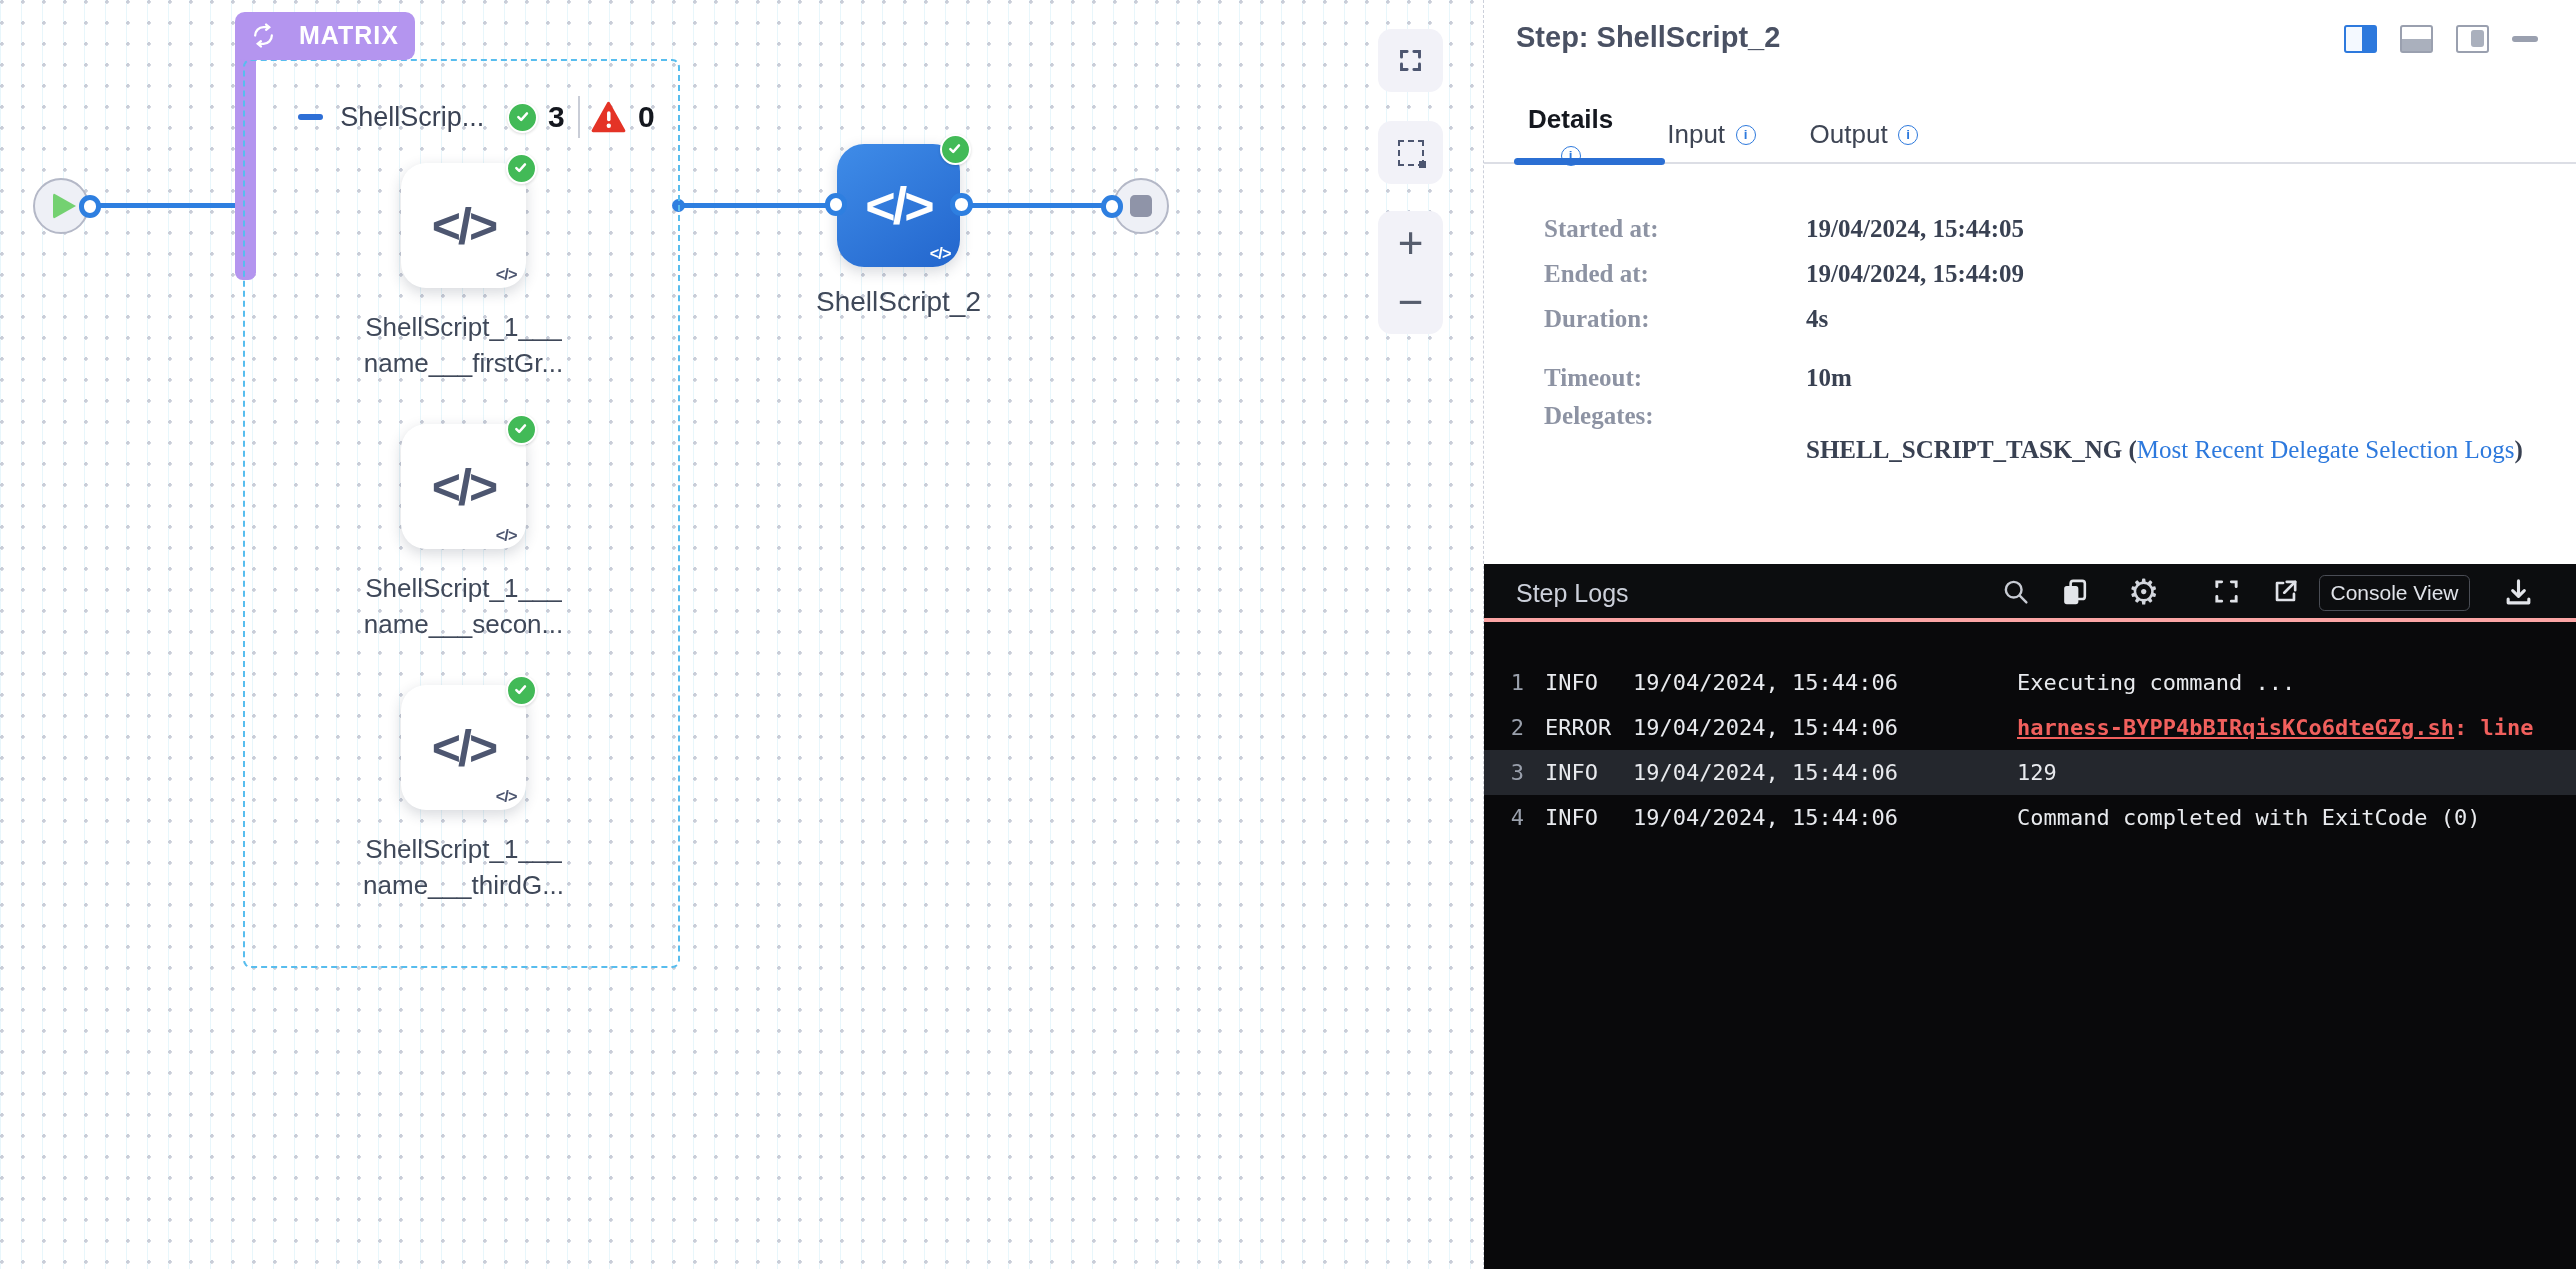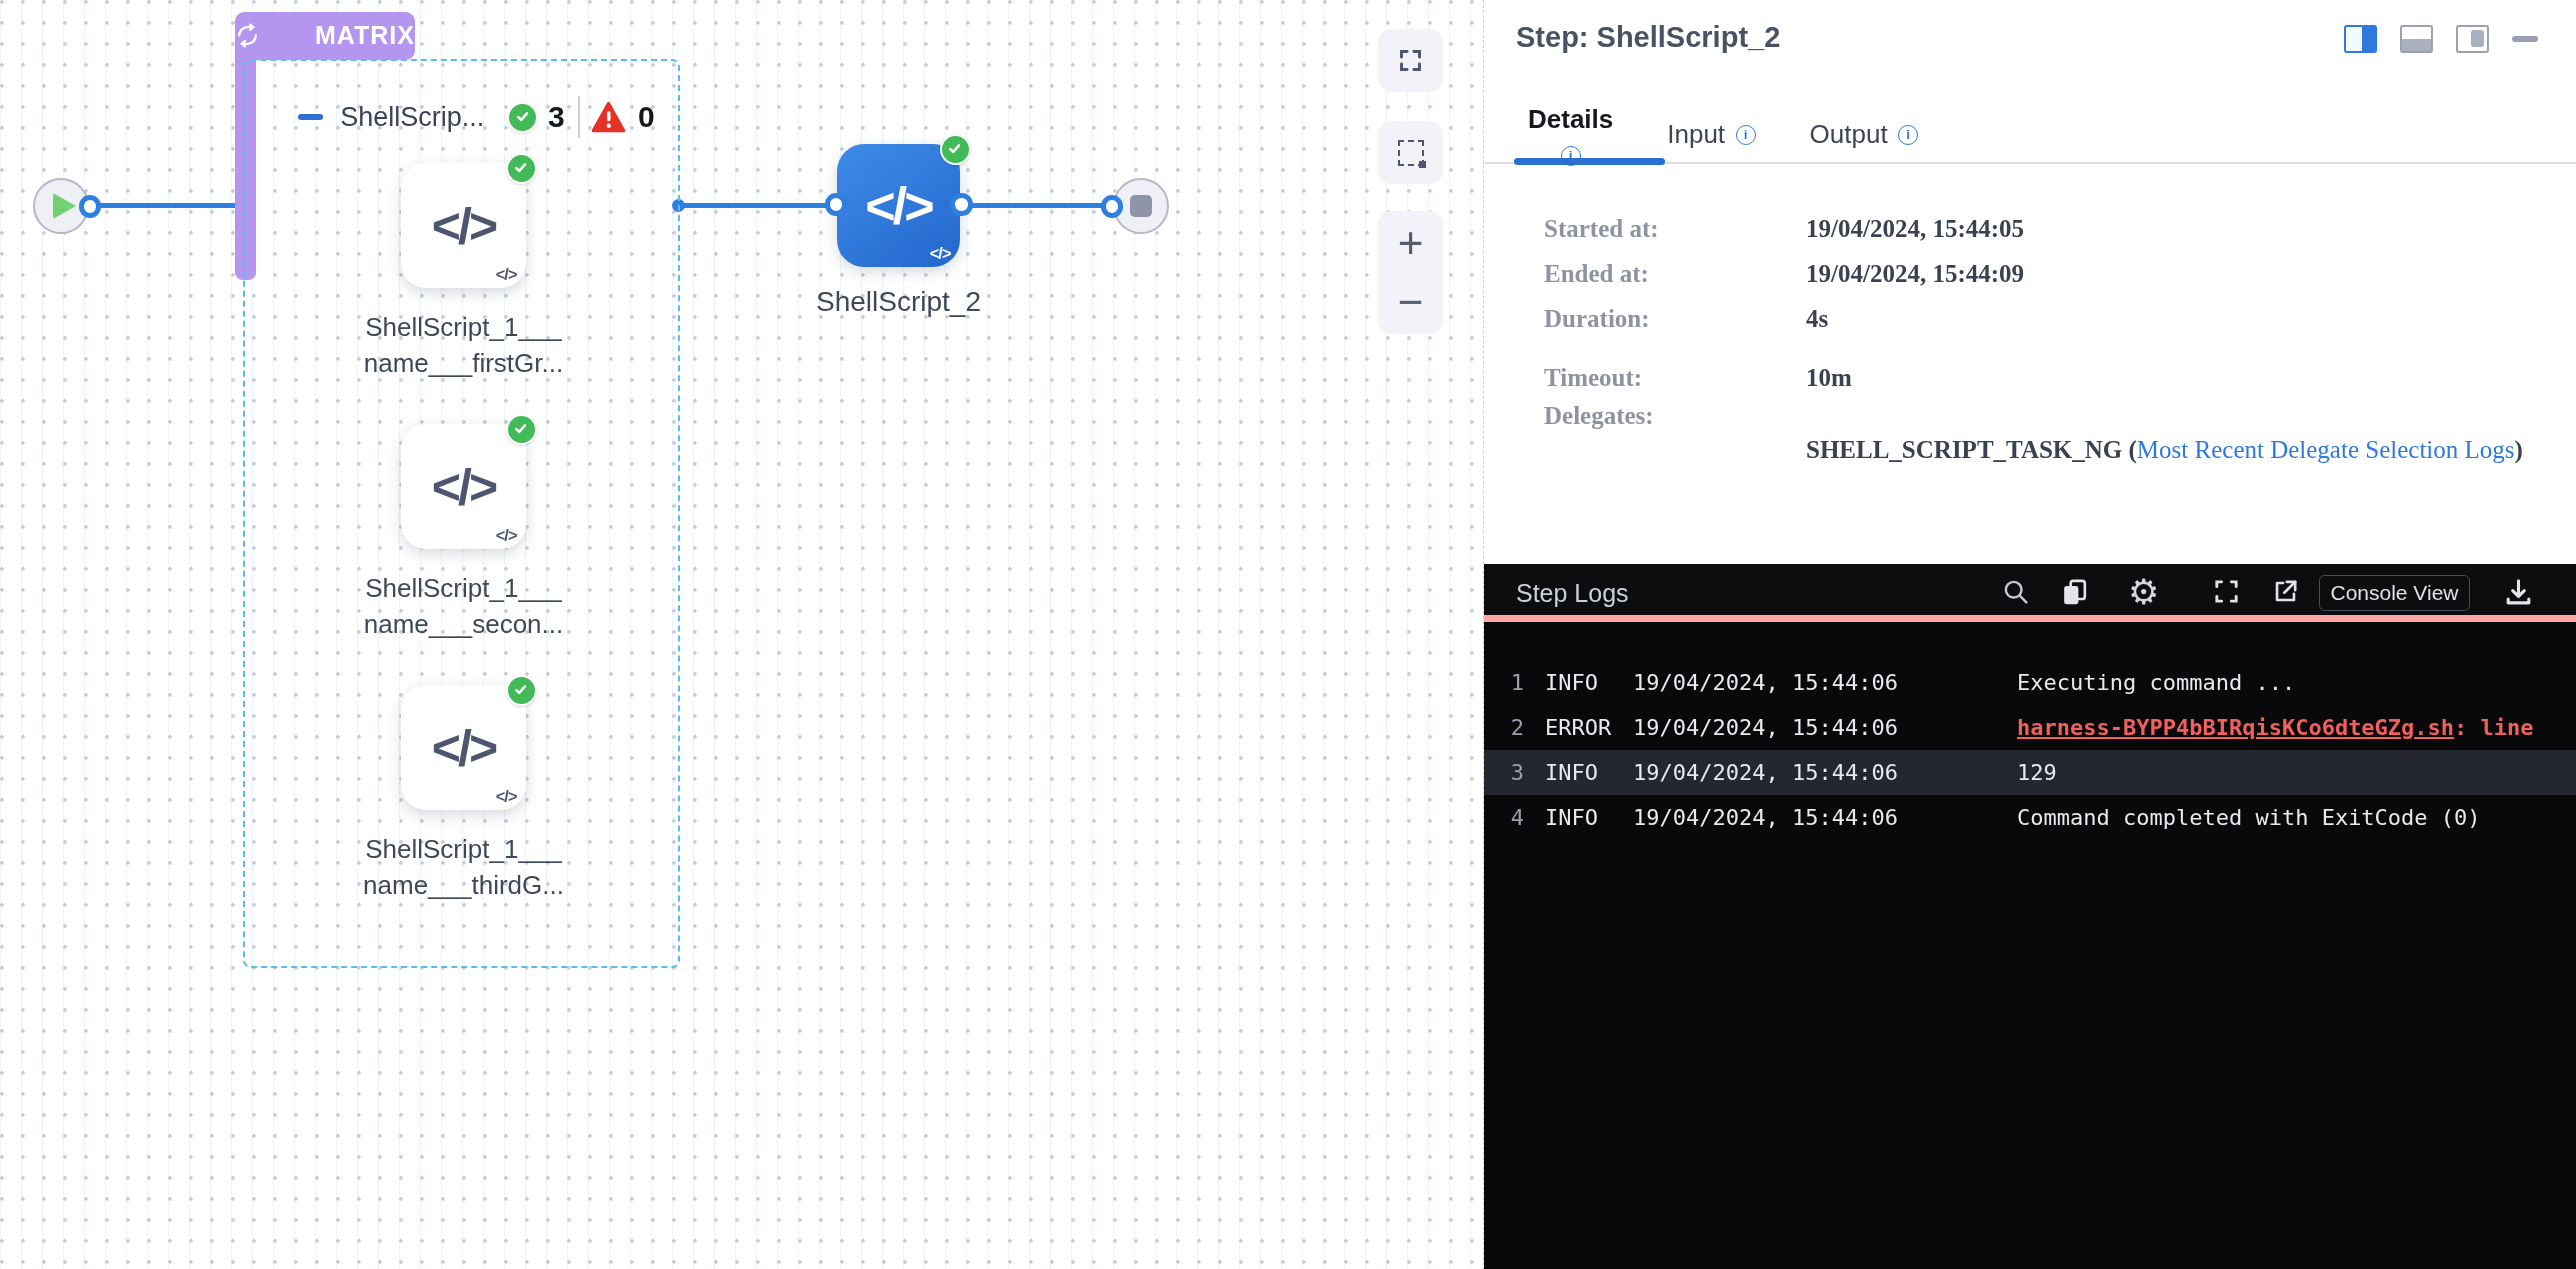--- a/index.html
+++ b/index.html
@@ -14,21 +14,21 @@
       radial-gradient(circle at 1.9px 1.9px, #c9cdd8 1.6px, transparent 1.9px),
       linear-gradient(to right, rgba(150,214,238,0.22) 1.4px, transparent 1.4px);
     background-size:21px 21px, 21px 21px;
     border-right:1.9px dashed #ccd0da;
   }
 
   
   .matrix-badge {
     position:absolute; left:235px; top:11.5px; width:180px; height:48px;
     background:#b495ef; border-radius:9.6px; display:flex; align-items:center;
-    justify-content:space-between; gap:23px; color:#fff; font-size:25px; font-weight:700;
+    justify-content:center; gap:23px; color:#fff; font-size:25px; font-weight:700;
     letter-spacing:1px; z-index:3;
   }
   .matrix-strip { position:absolute; left:235px; top:38px; width:21px; height:242px;
     background:#b495ef; border-radius:0 0 7.7px 7.7px; z-index:1; }
   .matrix-box {
     position:absolute; left:243px; top:59px; width:437px; height:909px;
     border:2.4px dashed #58bdee; border-radius:7.7px; z-index:2;
   }
   .matrix-header { position:absolute; left:53px; top:35px; display:flex; align-items:center; }
   .collapse-minus { width:25px; height:5.8px; background:#2e6fd6; border-radius:2.9px; margin-right:17.3px; cursor:pointer; }
@@ -104,21 +104,21 @@
   .dlink { color:#2d79dd; font-weight:400; cursor:pointer; }
   .delegate-btn {
     position:absolute; left:266px; top:464px; width:403px; height:44px; background:#fff;
     border:1.9px solid #2a76db; border-radius:7.7px; color:#2a76db; font-size:26px; font-weight:600;
     display:flex; align-items:center; justify-content:center; cursor:pointer;
   }
 
   
   .logs { position:absolute; left:1484px; top:564px; width:1092px; height:706px; background:#09090b; }
   .logs-header { position:absolute; left:0; top:0; width:100%; height:58px; background:#0c0d0f;
-    border-bottom:7px solid #fca5a5; }
+    border-bottom:4px solid #fca5a5; }
   .logs-title { position:absolute; left:32px; top:15.3px; font-size:25px; color:#ccd0da; }
   .lh-icon { position:absolute; top:13.4px; cursor:pointer; }
   .console-btn { position:absolute; left:835px; top:10.5px; width:151px; height:36px;
     border:1.4px solid #4a4d55; border-radius:5.8px; color:#dfe2e8; font-size:21px;
     display:flex; align-items:center; justify-content:center; cursor:pointer; }
   .gear-glyph { font-size:35px; color:#d3d6dd; line-height:31px; }
 
   .log-body { position:absolute; left:0; top:96px; width:100%;
     font-family:"DejaVu Sans Mono", monospace; font-size:22px; color:#e8eaee; }
   .log-row { position:relative; display:flex; height:45px; align-items:center; }

